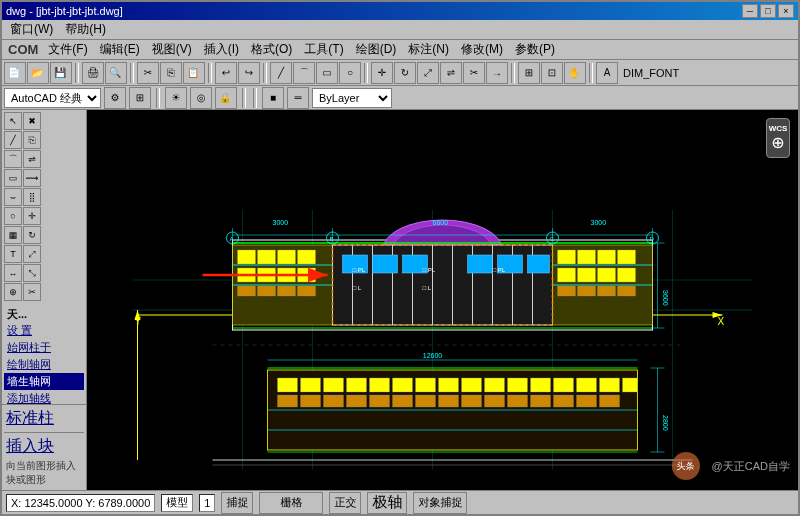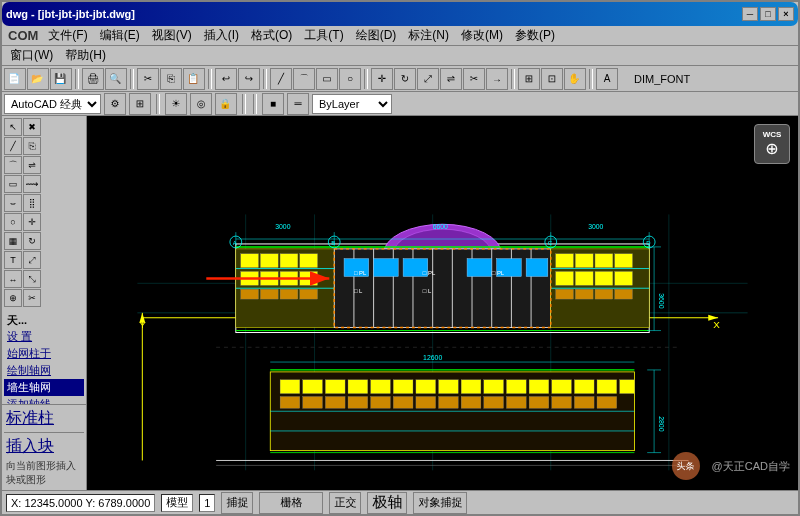--- a/index.html
+++ b/index.html
@@ -20,28 +20,27 @@
       border: 2px solid #808080;
       position: relative;
       display: flex;
       flex-direction: column;
     }
 
     
     .title-bar {
       background: linear-gradient(to right, #000080, #1084d0);
       color: white;
-      height: 24px;
+      height: 18px;
       display: flex;
       align-items: center;
       padding: 0 4px;
       font-size: 11px;
-      font-weight: bold;
+      font-weight: normal;
       flex-shrink: 0;
-      border-radius: 7px;
     }
     .title-bar-text {
       flex: 1;
       font-size: 11px;
     }
     .title-bar-buttons {
       display: flex;
       gap: 2px;
     }
     .title-btn {
@@ -246,21 +245,21 @@
       justify-content: center;
       font-size: 9px;
       color: white;
     }
 
     
     .view-cube {
       position: absolute;
       top: 8px;
       right: 8px;
-      width: 36px;
+      width: 24px;
       height: 40px;
       background: rgba(100,100,100,0.7);
       border: 1px solid #888;
       border-radius: 4px;
       display: flex;
       align-items: center;
       justify-content: center;
       color: white;
       font-size: 9px;
     }
@@ -302,41 +301,41 @@
 
 <div class="window-frame">
 
   <div class="title-bar">
     <span class="title-bar-text">dwg - [jbt-jbt-jbt-jbt.dwg]</span>
     <div class="title-bar-buttons">
       <div class="title-btn">─</div>
       <div class="title-btn">□</div>
       <div class="title-btn">×</div>
     </div>
+  </div>
+
+  <div class="menu-bar">
+    <div class="menu-item">窗口(W)</div>
+    <div class="menu-item">帮助(H)</div>
   </div>
 
   <div class="menu-bar">
     <span class="com-text">COM</span>
     <div class="menu-item">文件(F)</div>
     <div class="menu-item">编辑(E)</div>
     <div class="menu-item">视图(V)</div>
     <div class="menu-item">插入(I)</div>
     <div class="menu-item">格式(O)</div>
     <div class="menu-item">工具(T)</div>
     <div class="menu-item">绘图(D)</div>
     <div class="menu-item">标注(N)</div>
     <div class="menu-item">修改(M)</div>
     <div class="menu-item">参数(P)</div>
   </div>
 
-  <div class="menu-bar">
-    <div class="menu-item">窗口(W)</div>
-    <div class="menu-item">帮助(H)</div>
-  </div>
-
   <div class="toolbar-row">
     <div class="toolbar-btn">📄</div>
     <div class="toolbar-btn">📂</div>
     <div class="toolbar-btn">💾</div>
     <div class="toolbar-separator"></div>
     <div class="toolbar-btn">🖨</div>
     <div class="toolbar-btn">🔍</div>
     <div class="toolbar-separator"></div>
     <div class="toolbar-btn">✂</div>
     <div class="toolbar-btn">⎘</div>
@@ -355,21 +354,21 @@
     <div class="toolbar-btn">⤢</div>
     <div class="toolbar-btn">⇌</div>
     <div class="toolbar-btn">✂</div>
     <div class="toolbar-btn">→</div>
     <div class="toolbar-separator"></div>
     <div class="toolbar-btn">⊞</div>
     <div class="toolbar-btn">⊡</div>
     <div class="toolbar-btn">✋</div>
     <div class="toolbar-separator"></div>
     <div class="toolbar-btn">A</div>
-    <span style="font-size:11px;margin-left:15px;">DIM_FONT</span>
+    <span style="font-size:11px;margin-left:4px;">DIM_FONT</span>
   </div>
 
   <div class="layer-row">
     <select class="toolbar-select">
       <option>AutoCAD 经典</option>
     </select>
     <div class="toolbar-btn">⚙</div>
     <div class="toolbar-btn">⊞</div>
     <div class="toolbar-separator"></div>
     <div class="toolbar-btn">☀</div>

